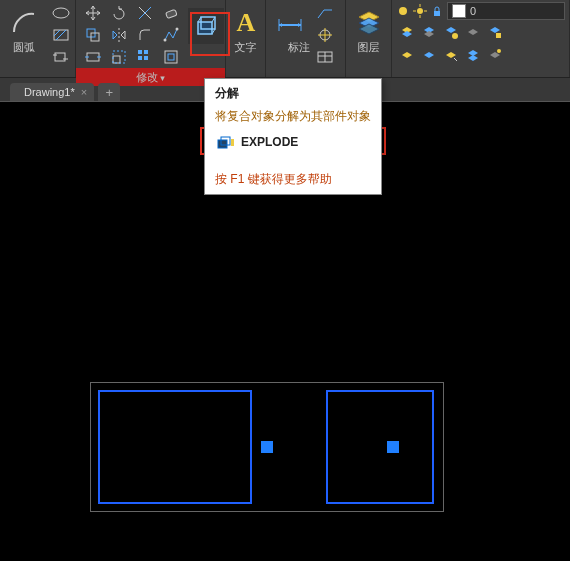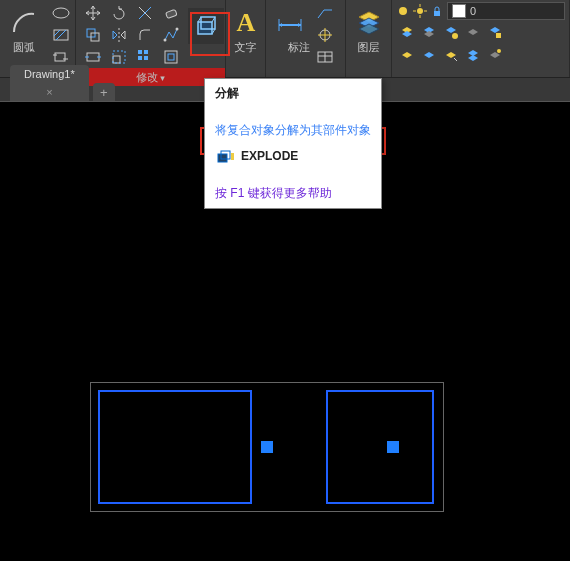--- a/index.html
+++ b/index.html
@@ -17,31 +17,31 @@
   .col { display: flex; flex-direction: column; }
   .row { display: flex; }
   
   svg { display: block; }
   
   .label-under { font-size: 11px; color: #ccc; text-align: center; margin-top: -2px; }
   
   .highlight-red { border: 2px solid #e03020; position: absolute; pointer-events: none; z-index: 5; }
   
   .tabbar { background: #383838; height: 24px; display: flex; align-items: flex-end; padding-left: 10px; border-bottom: 1px solid #555; }
-  .tab { background: #4a4a4a; color: #ddd; padding: 3px 14px 3px 14px; border-radius: 4px 4px 0 0; font-size: 11px; display: flex; align-items: center; gap: 6px; margin-right: 4px; flex-direction: column; }
+  .tab { background: #4a4a4a; color: #ddd; padding: 3px 7px 3px 14px; border-radius: 4px 4px 0 0; font-size: 11px; display: flex; align-items: center; gap: 6px; margin-right: 4px; }
   .tab .close { color: #999; font-size: 11px; }
   .tab-add { width: 22px; height: 18px; background: #4a4a4a; border-radius: 4px 4px 0 0; display: flex; align-items: center; justify-content: center; color: #aaa; font-size: 13px; }
   
   .canvas { position: relative; background: #000; height: 459px; width: 100%; }
   
   .tooltip { position: absolute; background: #fff; color: #222; border: 1px solid #888; padding: 6px 10px; font-size: 12px; z-index: 10; box-shadow: 2px 2px 6px rgba(0,0,0,.3); }
-  .tooltip .tt-title { font-weight: bold; margin-bottom: 20px; }
-  .tooltip .tt-desc { color: #3b82f6; margin-bottom: 6px; }
+  .tooltip .tt-title { font-weight: bold; margin-bottom: 6px; }
+  .tooltip .tt-desc { color: #a16207; margin-bottom: 6px; }
   .tooltip .tt-cmd { display: flex; align-items: center; gap: 6px; font-weight: bold; padding: 4px 2px; margin-bottom: 18px; margin-left: -4px; margin-right: -4px; padding-left: 6px; }
-  .tooltip .tt-help { color: #6d28d9; }
+  .tooltip .tt-help { color: #c2410c; }
   
   .sel-outer { position: absolute; border: 1px solid #666; }
   .sel-rect { position: absolute; border: 2px solid #2060ff; }
   .sel-handle { position: absolute; width: 12px; height: 12px; background: #2080ff; }
   
   .color-swatch { width: 14px; height: 14px; border: 1px solid #777; display: inline-block; vertical-align: middle; }
   .combo { background: #2a2a2a; border: 1px solid #555; color: #ccc; font-size: 11px; padding: 1px 4px; display: inline-flex; align-items: center; gap: 4px; height: 18px; }
   
   .layer-icons .icon-btn { width: 22px; }
 </style>

